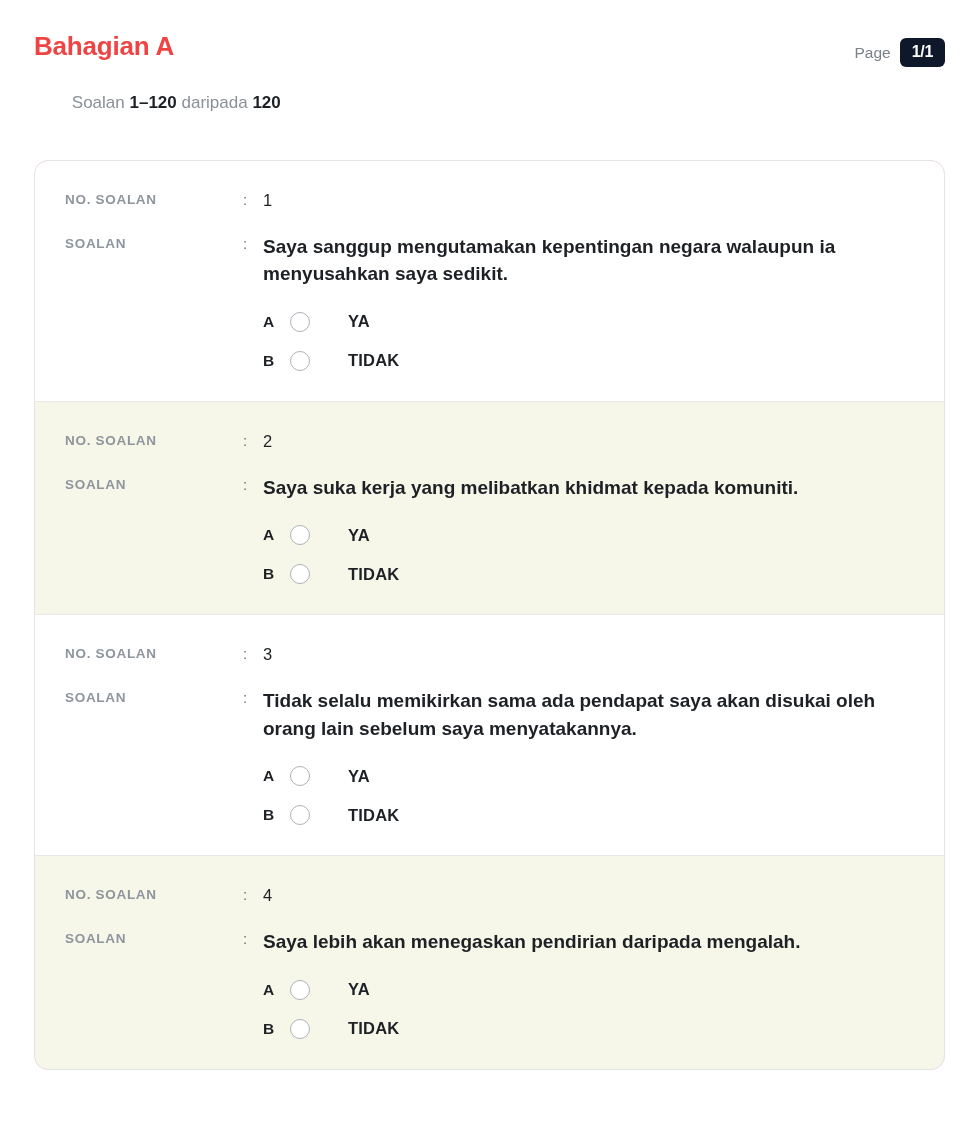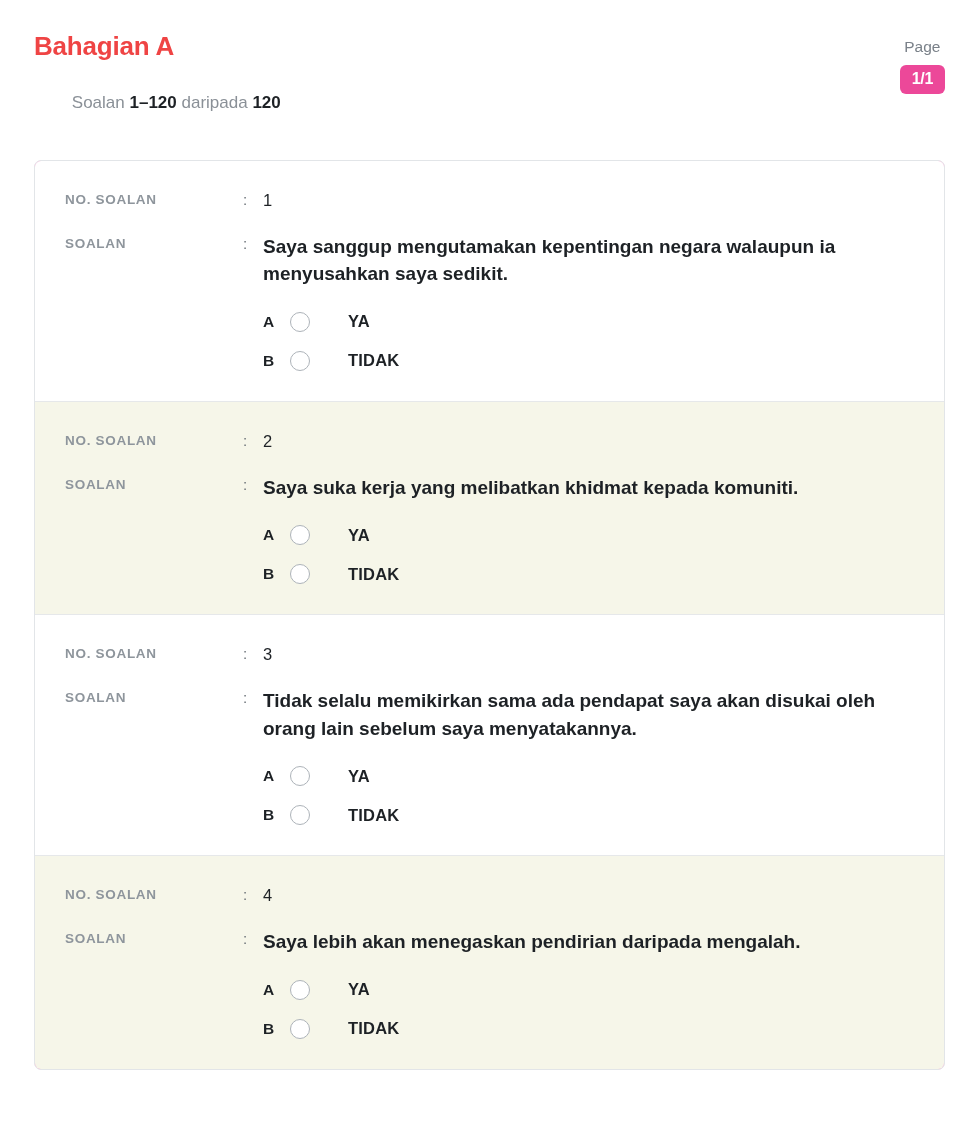--- a/index.html
+++ b/index.html
@@ -51,42 +51,41 @@
   .section-sub .strong {
     color: #1d2125;
     font-weight: bold;
   }
 
   .pager {
     display: flex;
     align-items: center;
     gap: 9px;
     padding-top: 6px;
-    flex-direction: column;
   }
   .pager-label {
     font-size: 15.5px;
     color: #7a8189;
   }
   .pager-badge {
-    background: #ec4899;
+    background: #0f172a;
     color: #ffffff;
     font-size: 16px;
     font-weight: bold;
     border-radius: 6px;
     padding: 6px 12px 7px 12px;
     line-height: 1;
     letter-spacing: -0.3px;
   }
 
   
   .card {
     margin-top: 26px;
     border: 1px solid #e2e5e8;
-    border-radius: 7px;
+    border-radius: 14px;
     background: #f9a8d4;
     overflow: hidden;
   }
 
   .qblock {
     padding: 28px 30px 30px 30px;
     border-bottom: 1px solid #e6e8ea;
     background: #ffffff;
   }
   .qblock.alt {

